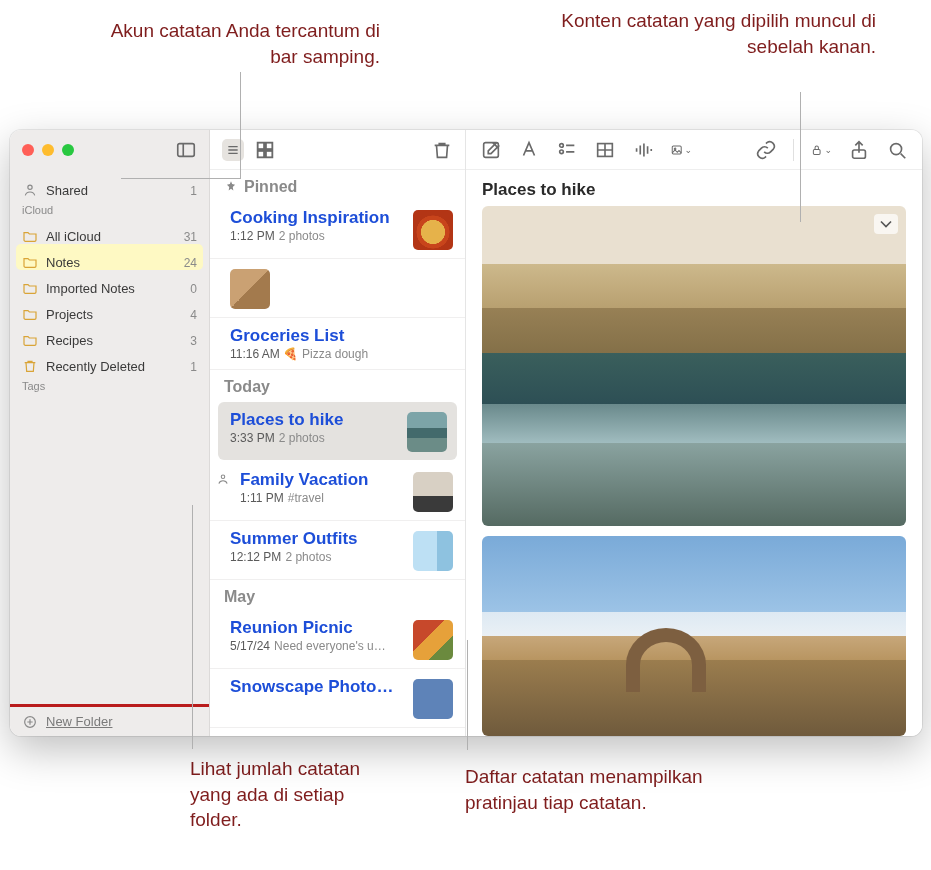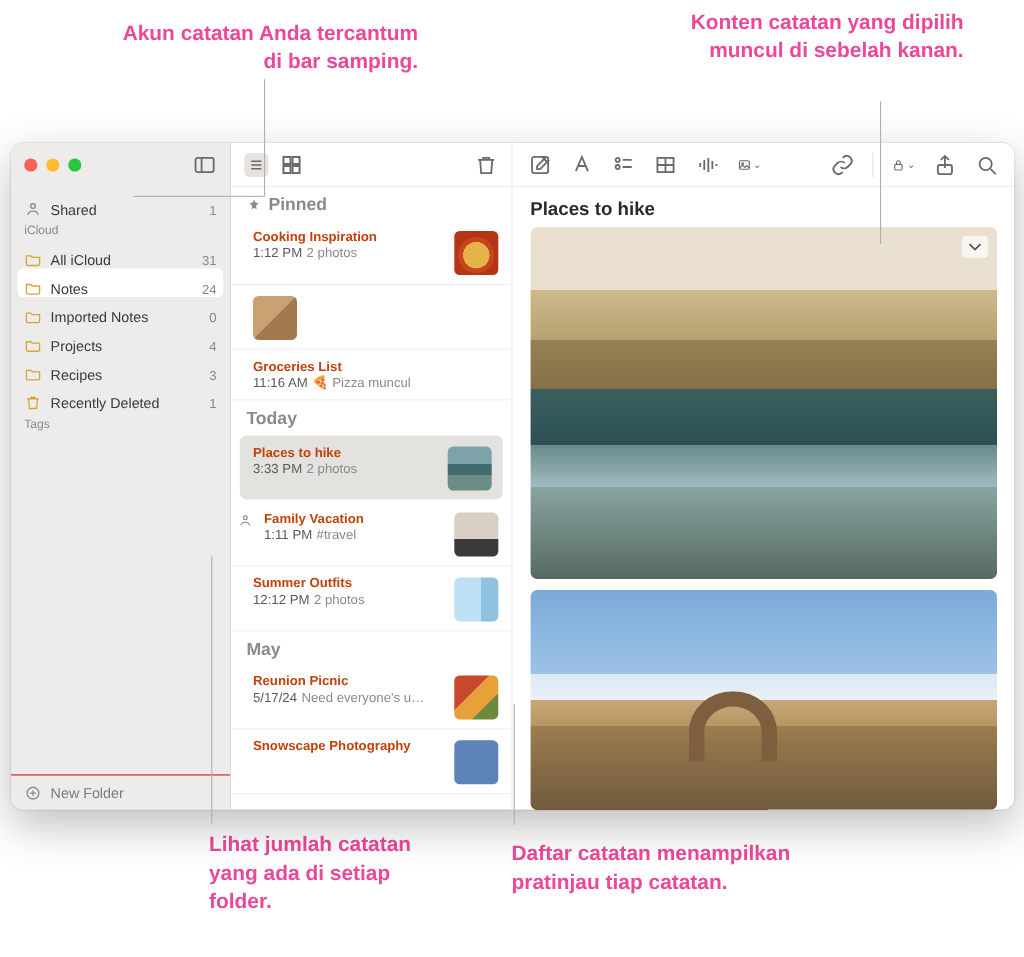--- a/index.html
+++ b/index.html
@@ -8,22 +8,21 @@
     background: #fff;
     width: 931px;
     height: 870px;
     position: relative;
     overflow: hidden;
   }
   .callout {
     position: absolute;
     font-size: 19px;
     line-height: 1.35;
-    color: #ec4899;
-    font-weight: bold;
+    color: #7f1d1d;
   }
   .callout.right { text-align: right; }
   .callout-line {
     position: absolute;
     background: #b0b0b0;
     z-index: 200;
   }
 
   
   .window {
@@ -65,25 +64,25 @@
   .sb-item {
     display: flex;
     align-items: flex-end;
     height: 26px;
     padding: 0 12px;
     gap: 8px;
     color: #3a3a3a;
     cursor: default;
   }
   .sb-item .count { margin-left: auto; color: #8a8a8a; font-size: 12px; }
-  .sb-item.selected { background: #ffffff; border-radius: 5px; margin: 0 6px; padding: 0 6px; }
+  .sb-item.selected { background: #fef9c3; border-radius: 5px; margin: 0 6px; padding: 0 6px; }
   .sb-section { font-size: 11px; color: #8a8a8a; padding: 6px 12px 2px; }
   .sb-footer {
     height: 32px; display: flex; align-items: center; padding: 0 12px; gap: 8px;
-    color: #7a7a7a; font-size: 13px; border-top: 1px solid #b91c1c;
+    color: #7a7a7a; font-size: 13px; border-top: 3px solid #b91c1c; text-decoration: underline;
   }
   .folder-icon, .trash-icon, .person-icon, .plus-circle-icon, .tag-icon {
     width: 16px; height: 16px; flex: 0 0 16px;
   }
 
   
   .notelist {
     width: 256px;
     background: #fff;
     border-right: 1px solid #e5e5e5;
@@ -102,21 +101,21 @@
     font-size: 16px; font-weight: 600; color: #8a8a8a;
     padding: 8px 14px 4px;
   }
   .nl-item {
     display: flex; align-items: flex-start; gap: 10px;
     padding: 8px 12px 8px 20px;
     border-bottom: 1px solid #f0efef;
   }
   .nl-item.selected { background: #e4e2df; border-radius: 6px; margin: 2px 8px; padding: 8px 10px 8px 12px; border-bottom: none; }
   .nl-text { flex: 1; min-width: 0; }
-  .nl-title { font-size: 12px; font-weight: 700; color: #c2410c; white-space: nowrap; overflow: hidden; text-overflow: ellipsis; }
+  .nl-title { font-size: 17px; font-weight: 700; color: #1d4ed8; white-space: nowrap; overflow: hidden; text-overflow: ellipsis; }
   .nl-sub { font-size: 12px; color: #8a8a8a; white-space: nowrap; overflow: hidden; text-overflow: ellipsis; margin-top: 1px; }
   .nl-sub .time { color: #5a5a5a; margin-right: 4px; }
   .nl-thumb {
     width: 40px; height: 40px; border-radius: 5px; flex: 0 0 40px;
     background: #ccc; margin-top: 2px;
   }
 
   
   .editor {
     flex: 1; display: flex; flex-direction: column; background: #fff; overflow: hidden;
@@ -337,21 +336,21 @@
         <div class="nl-thumb th-pizza"></div>
       </div>
 
       <div class="nl-item">
         <div class="nl-thumb th-meeting"></div>
       </div>
 
       <div class="nl-item">
         <div class="nl-text">
           <div class="nl-title">Groceries List</div>
-          <div class="nl-sub"><span class="time">11:16 AM</span><span>🍕 Pizza muncul</span></div>
+          <div class="nl-sub"><span class="time">11:16 AM</span><span>🍕 Pizza dough</span></div>
         </div>
       </div>
 
       <div class="nl-section">
         <span>Today</span>
       </div>
 
       <div class="nl-item selected">
         <div class="nl-text">
           <div class="nl-title">Places to hike</div>

